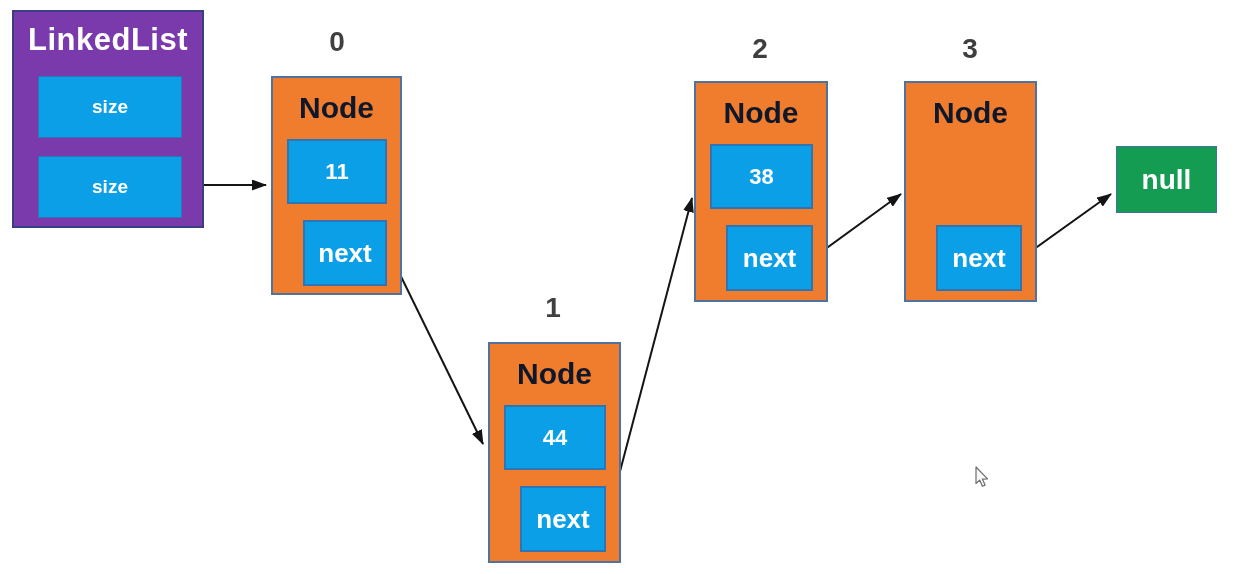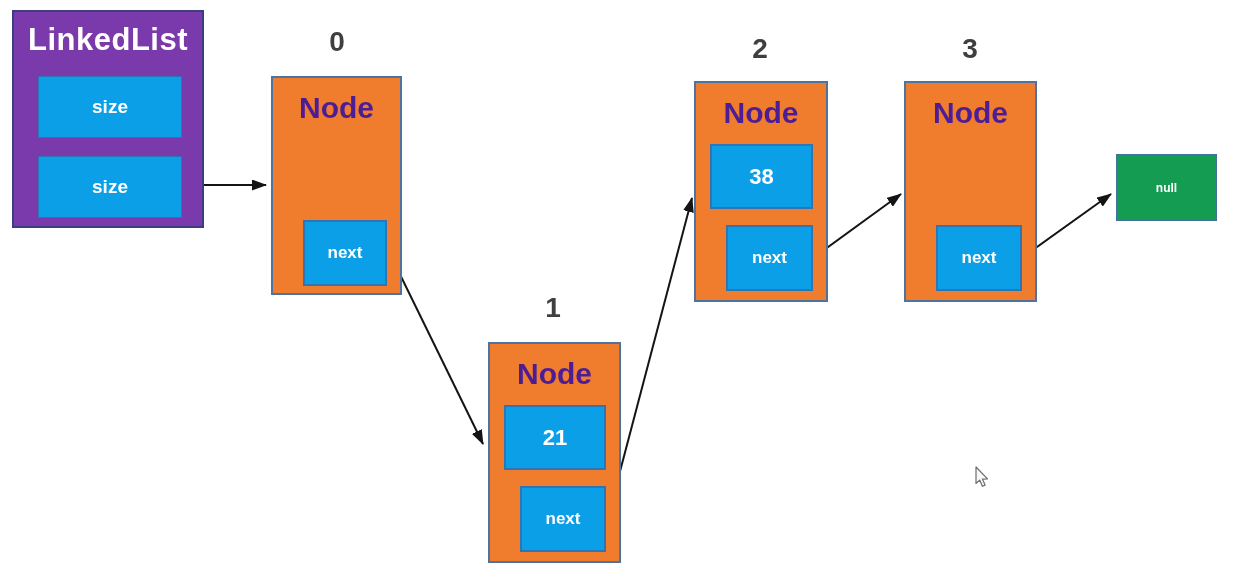--- a/index.html
+++ b/index.html
@@ -47,46 +47,46 @@
   
   .node{
     position:absolute;
     background:var(--orange);border:2px solid var(--orange-border);
   }
   .node-0{left:271px;top:76px;width:131px;height:219px;}
   .node-1{left:488px;top:342px;width:133px;height:221px;}
   .node-2{left:694px;top:81px;width:134px;height:221px;}
   .node-3{left:904px;top:81px;width:133px;height:221px;}
   .node-title{
-    color:#4c1d95;font-size:30px;line-height:1;text-align:center;padding-top:15px;
+    color:#0f172a;font-size:30px;line-height:1;text-align:center;padding-top:15px;
   }
   .cell{
     position:absolute;left:14px;right:13px;
     background:var(--blue);border:2px solid var(--blue-border);
     display:flex;align-items:center;justify-content:center;color:#fff;
   }
   .cell.value{top:61px;height:65px;font-size:22px;}
-  .cell.next{top:142px;height:66px;font-size:17px;margin-left:16px;}
+  .cell.next{top:142px;height:66px;font-size:26px;margin-left:16px;}
 
   
   .index-label{
     position:absolute;transform:translateX(-50%);
     color:var(--index-gray);font-size:28px;line-height:30px;
   }
   .idx-0{left:337px;top:27px;}
   .idx-1{left:553px;top:293px;}
   .idx-2{left:760px;top:34px;}
   .idx-3{left:970px;top:34px;}
 
   
   .null-box{
-    position:absolute;left:1116px;top:154px;width:101px;height:67px;
+    position:absolute;left:1116px;top:146px;width:101px;height:67px;
     background:var(--green);border:1px solid var(--green-border);
     display:flex;align-items:center;justify-content:center;
-    color:#fff;font-size:12px;
+    color:#fff;font-size:28px;
   }
 
   .mouse-cursor{position:absolute;left:975px;top:466px;width:16px;height:22px;}
 </style>
 </head>
 <body>
 
 <div class="canvas">
 
   <svg class="arrows-layer" width="1240" height="574" viewBox="0 0 1240 574">
@@ -110,26 +110,27 @@
     <div class="ll-field first">size</div>
   </div>
 
   <div class="index-label idx-0">0</div>
   <div class="index-label idx-1">1</div>
   <div class="index-label idx-2">2</div>
   <div class="index-label idx-3">3</div>
 
   <div class="node node-0">
     <div class="node-title">Node</div>
+    <div class="cell value">11</div>
     <div class="cell next">next</div>
   </div>
 
   <div class="node node-1">
     <div class="node-title">Node</div>
-    <div class="cell value">21</div>
+    <div class="cell value">44</div>
     <div class="cell next">next</div>
   </div>
 
   <div class="node node-2">
     <div class="node-title">Node</div>
     <div class="cell value">38</div>
     <div class="cell next">next</div>
   </div>
 
   <div class="node node-3">

